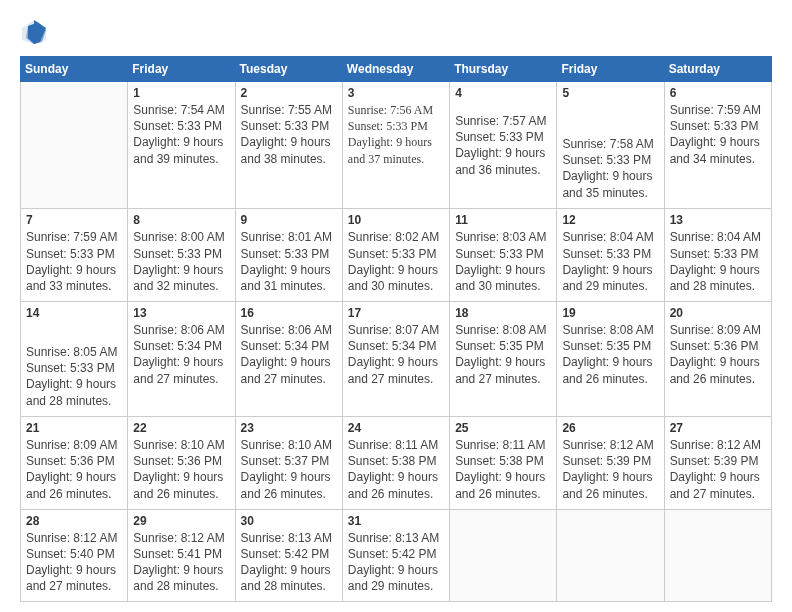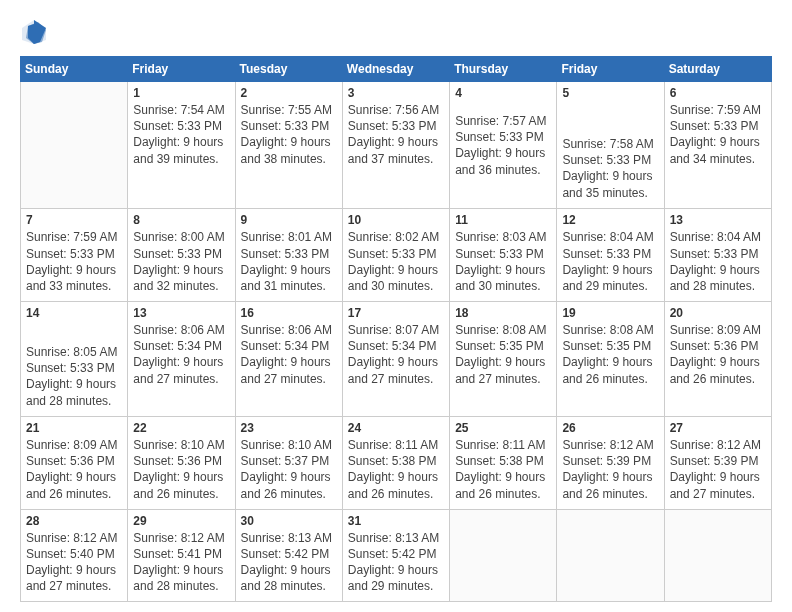--- a/index.html
+++ b/index.html
@@ -143,21 +143,21 @@
           </td>
           <td>
             <span class="day-num">2</span>
             <div class="day-info" style="white-space: pre-line;">Sunrise: 7:55 AM
 Sunset: 5:33 PM
 Daylight: 9 hours
 and 38 minutes.</div>
           </td>
           <td>
             <span class="day-num">3</span>
-            <div class="day-info" style="white-space: pre-line;">Sunrise: 7:56 AM
+            <div class="day-info" style="white-space: pre-line; font-family: Liberation Serif, serif;">Sunrise: 7:56 AM
 Sunset: 5:33 PM
 Daylight: 9 hours
 and 37 minutes.</div>
           </td>
           <td>
             <span class="day-num">4</span>
             <div class="day-info" style="white-space: pre-line; margin-top: 13px;">Sunrise: 7:57 AM
 Sunset: 5:33 PM
 Daylight: 9 hours
 and 36 minutes.</div>

